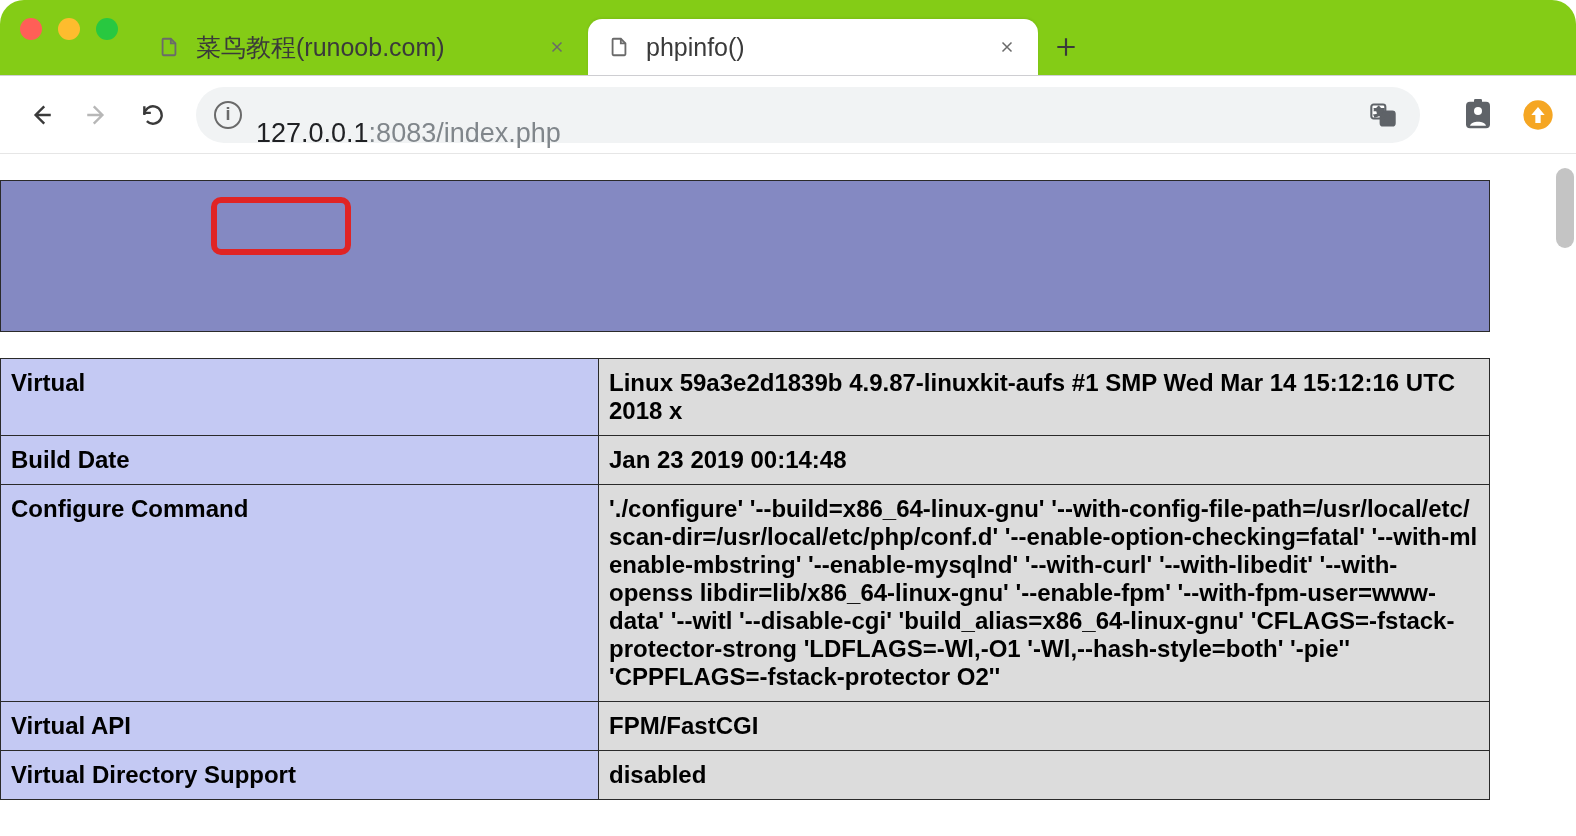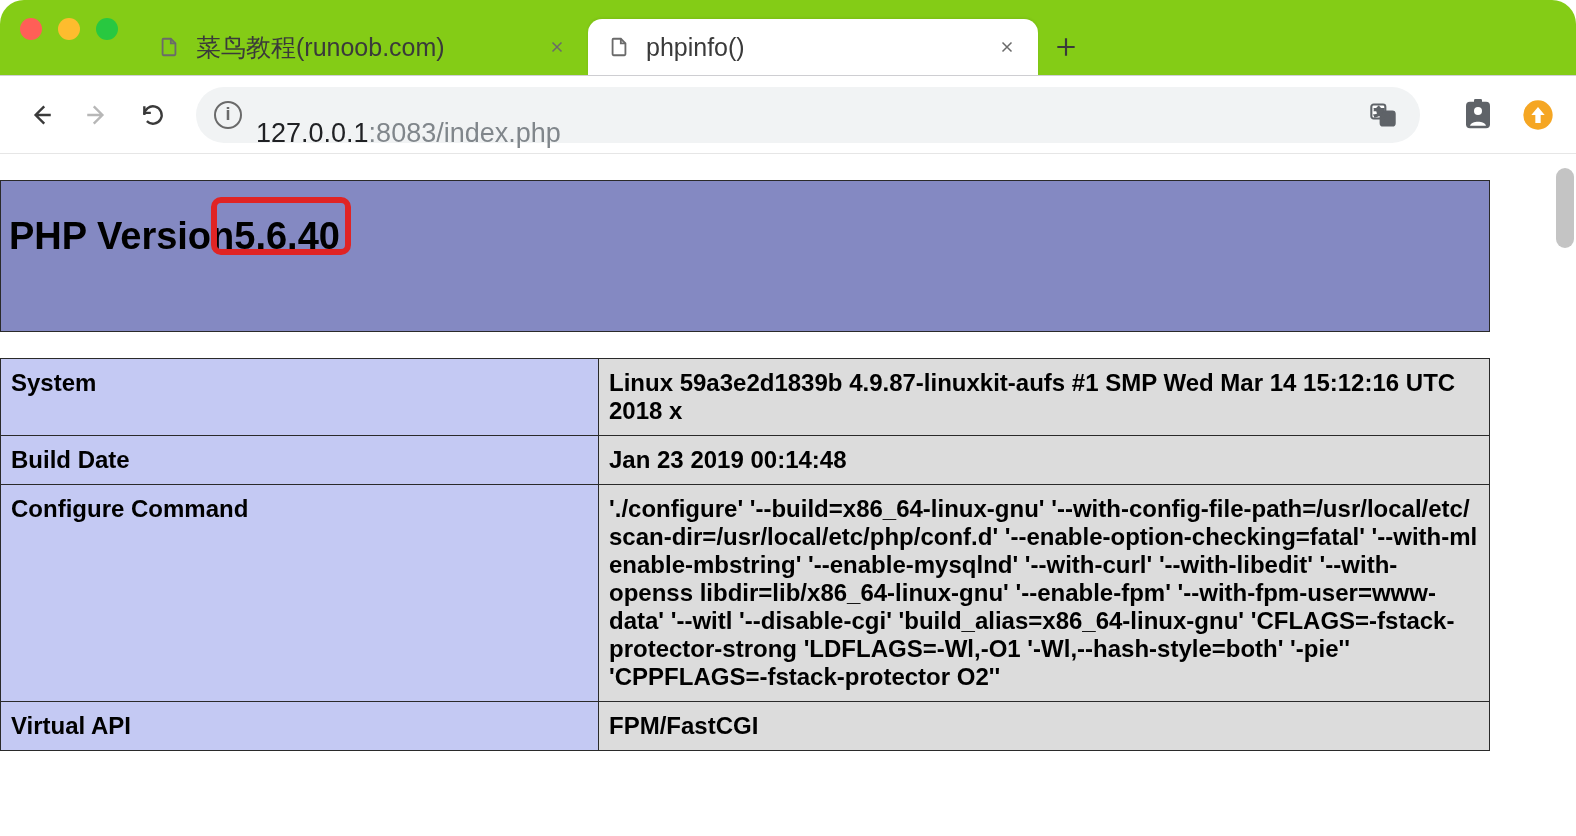--- a/index.html
+++ b/index.html
@@ -162,43 +162,43 @@
     </div>
   </div>
 </div>
 
 <div class="viewport">
   <div class="vscroll"></div>
   <div class="page-scroll">
     <div class="phpinfo-wrap">
 
       <div class="php-header-box">
-        <h1 class="php-title">
-          <span>PHP Version </span>
-            <span>5.6.40</span>
-        </h1>
         <div class="highlight-box" style="left:210px; top:16px; width:140px; height:58px;"></div>
       </div>
 
       <table class="phpinfo">
         <tbody>
             <tr>
-          <td class="k">System</td>
+          <td class="k">Virtual</td>
           <td class="v">Linux 59a3e2d1839b 4.9.87-linuxkit-aufs #1 SMP Wed Mar 14 15:12:16 UTC 2018 x</td>
         </tr>
         <tr>
           <td class="k">Build Date</td>
           <td class="v">Jan 23 2019 00:14:48</td>
         </tr>
         <tr>
           <td class="k">Configure Command</td>
           <td class="v">'./configure' '--build=x86_64-linux-gnu' '--with-config-file-path=/usr/local/etc/ scan-dir=/usr/local/etc/php/conf.d' '--enable-option-checking=fatal' '--with-ml enable-mbstring' '--enable-mysqlnd' '--with-curl' '--with-libedit' '--with-openss libdir=lib/x86_64-linux-gnu' '--enable-fpm' '--with-fpm-user=www-data' '--witl '--disable-cgi' 'build_alias=x86_64-linux-gnu' 'CFLAGS=-fstack-protector-strong 'LDFLAGS=-Wl,-O1 '-Wl,--hash-style=both' '-pie'' 'CPPFLAGS=-fstack-protector O2''</td>
         </tr>
         <tr>
           <td class="k">Virtual API</td>
           <td class="v">FPM/FastCGI</td>
         </tr>
+        <tr>
+          <td class="k">Virtual Directory Support</td>
+          <td class="v">disabled</td>
+        </tr>
       </tbody>
         </table>
 
     </div>
   </div>
 </div>
 
 </body></html>

